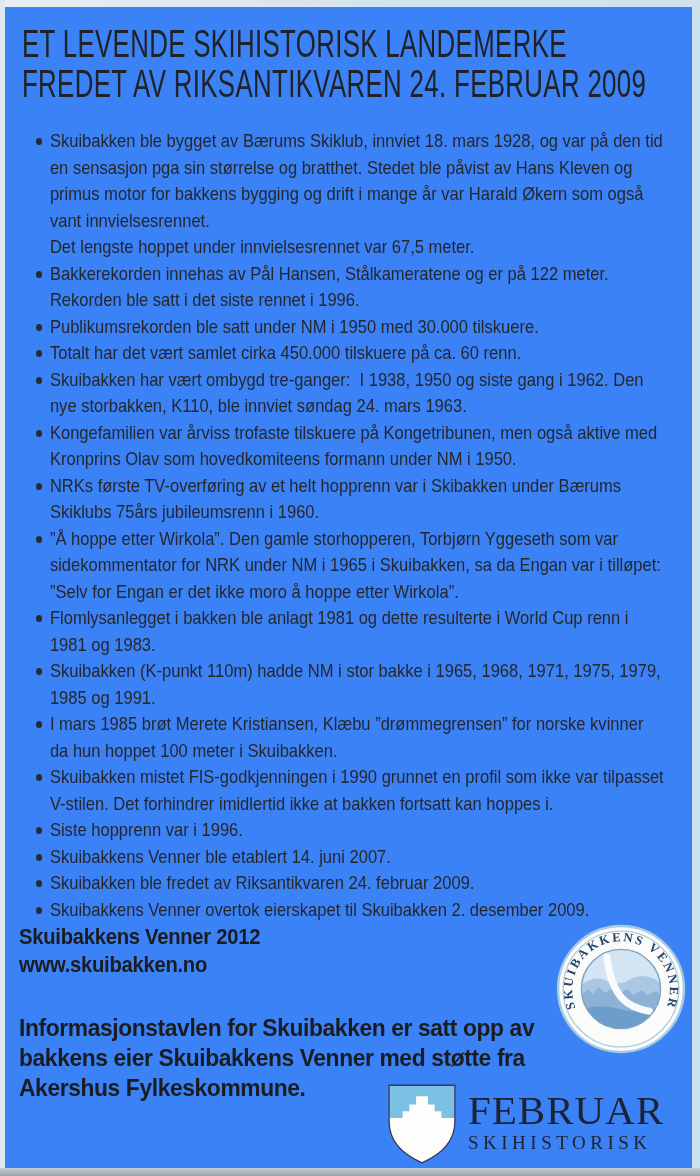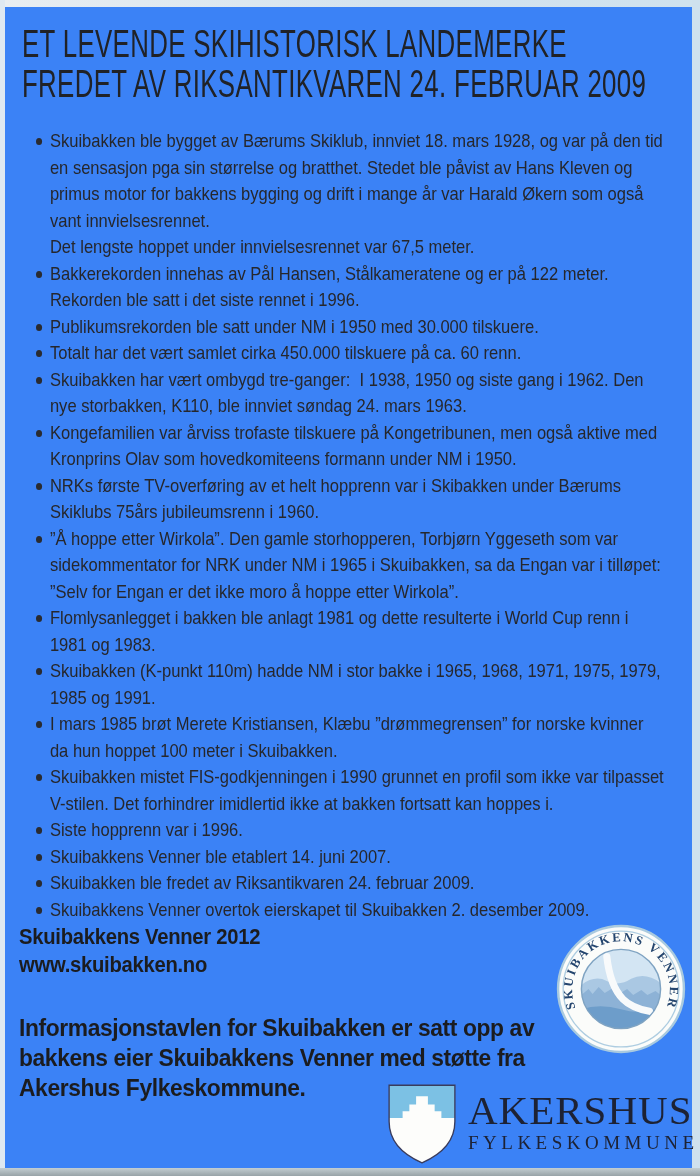--- a/index.html
+++ b/index.html
@@ -143,17 +143,17 @@
     </text>
   </svg>
 
   <svg class="shield" viewBox="0 0 90 102" aria-hidden="true">
     <path d="M 6,5 L 84,5 L 84,48 C 84,71 68,87 45,97 C 22,87 6,71 6,48 Z" fill="#fdfdfb"></path>
     <path d="M 6,5 L 84,5 L 84,44 L 68,44 L 68,36 L 60,36 L 60,28 L 52,28 L 52,18 L 38,18 L 38,28 L 30,28 L 30,36 L 22,36 L 22,44 L 6,44 Z" fill="#7cc1e4"></path>
     <path d="M 6,5 L 84,5 L 84,48 C 84,71 68,87 45,97 C 22,87 6,71 6,48 Z" fill="none" stroke="#3a3c5c" stroke-width="1.6"></path>
   </svg>
 
   <div class="ak-words">
-    <div class="ak-name">AKERSHUS</div>
-    <div class="ak-sub">FYLKESKOMMUNE</div>
+    <div class="ak-name">FEBRUAR</div>
+    <div class="ak-sub">SKIHISTORISK</div>
   </div>
 
 </div>
 
 </body></html>

